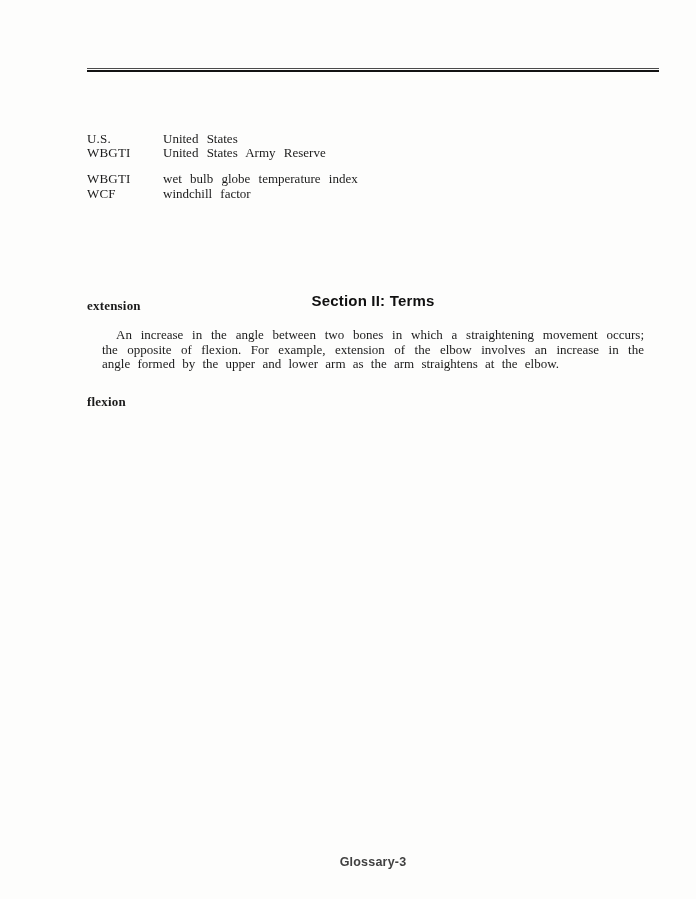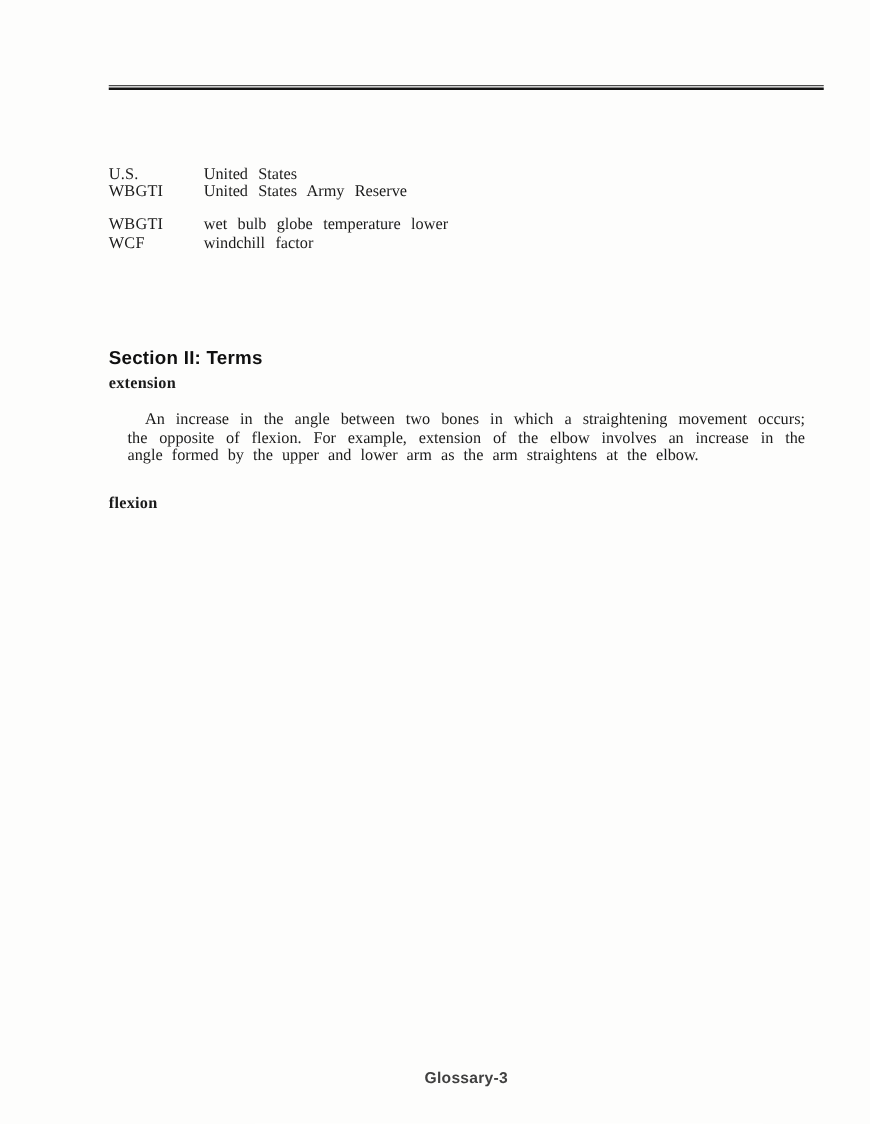--- a/index.html
+++ b/index.html
@@ -45,23 +45,24 @@
     flex: 0 0 76px;
     width: 76px;
     letter-spacing: 0.2px;
   }
   .abbrev-def {
     word-spacing: 5px;
   }
   .section-heading {
     position: absolute;
     left: 87px;
-    top: 278px;
+    top: 292px;
     width: 572px;
     margin: 0;
+    text-align: center;
     font-family: "Liberation Sans", "DejaVu Sans", sans-serif;
     font-size: 15px;
     font-weight: bold;
     color: #101010;
     letter-spacing: 0.2px;
   }
   .terms {
     position: absolute;
     left: 87px;
     top: 299px;
@@ -112,21 +113,21 @@
 
 
   <div class="abbrev-row">
     <span class="abbrev-term">WBGTI</span>
     <span class="abbrev-def">United States Army Reserve</span>
   </div>
 </div>
       <div class="abbrev-group">
   <div class="abbrev-row">
     <span class="abbrev-term">WBGTI</span>
-    <span class="abbrev-def">wet bulb globe temperature lower</span>
+    <span class="abbrev-def">wet bulb globe temperature index</span>
   </div>
 
   <div class="abbrev-row">
     <span class="abbrev-term">WCF</span>
     <span class="abbrev-def">windchill factor</span>
   </div>
 </div>
     </div>
 
   <h2 class="section-heading">Section II: Terms</h2>

